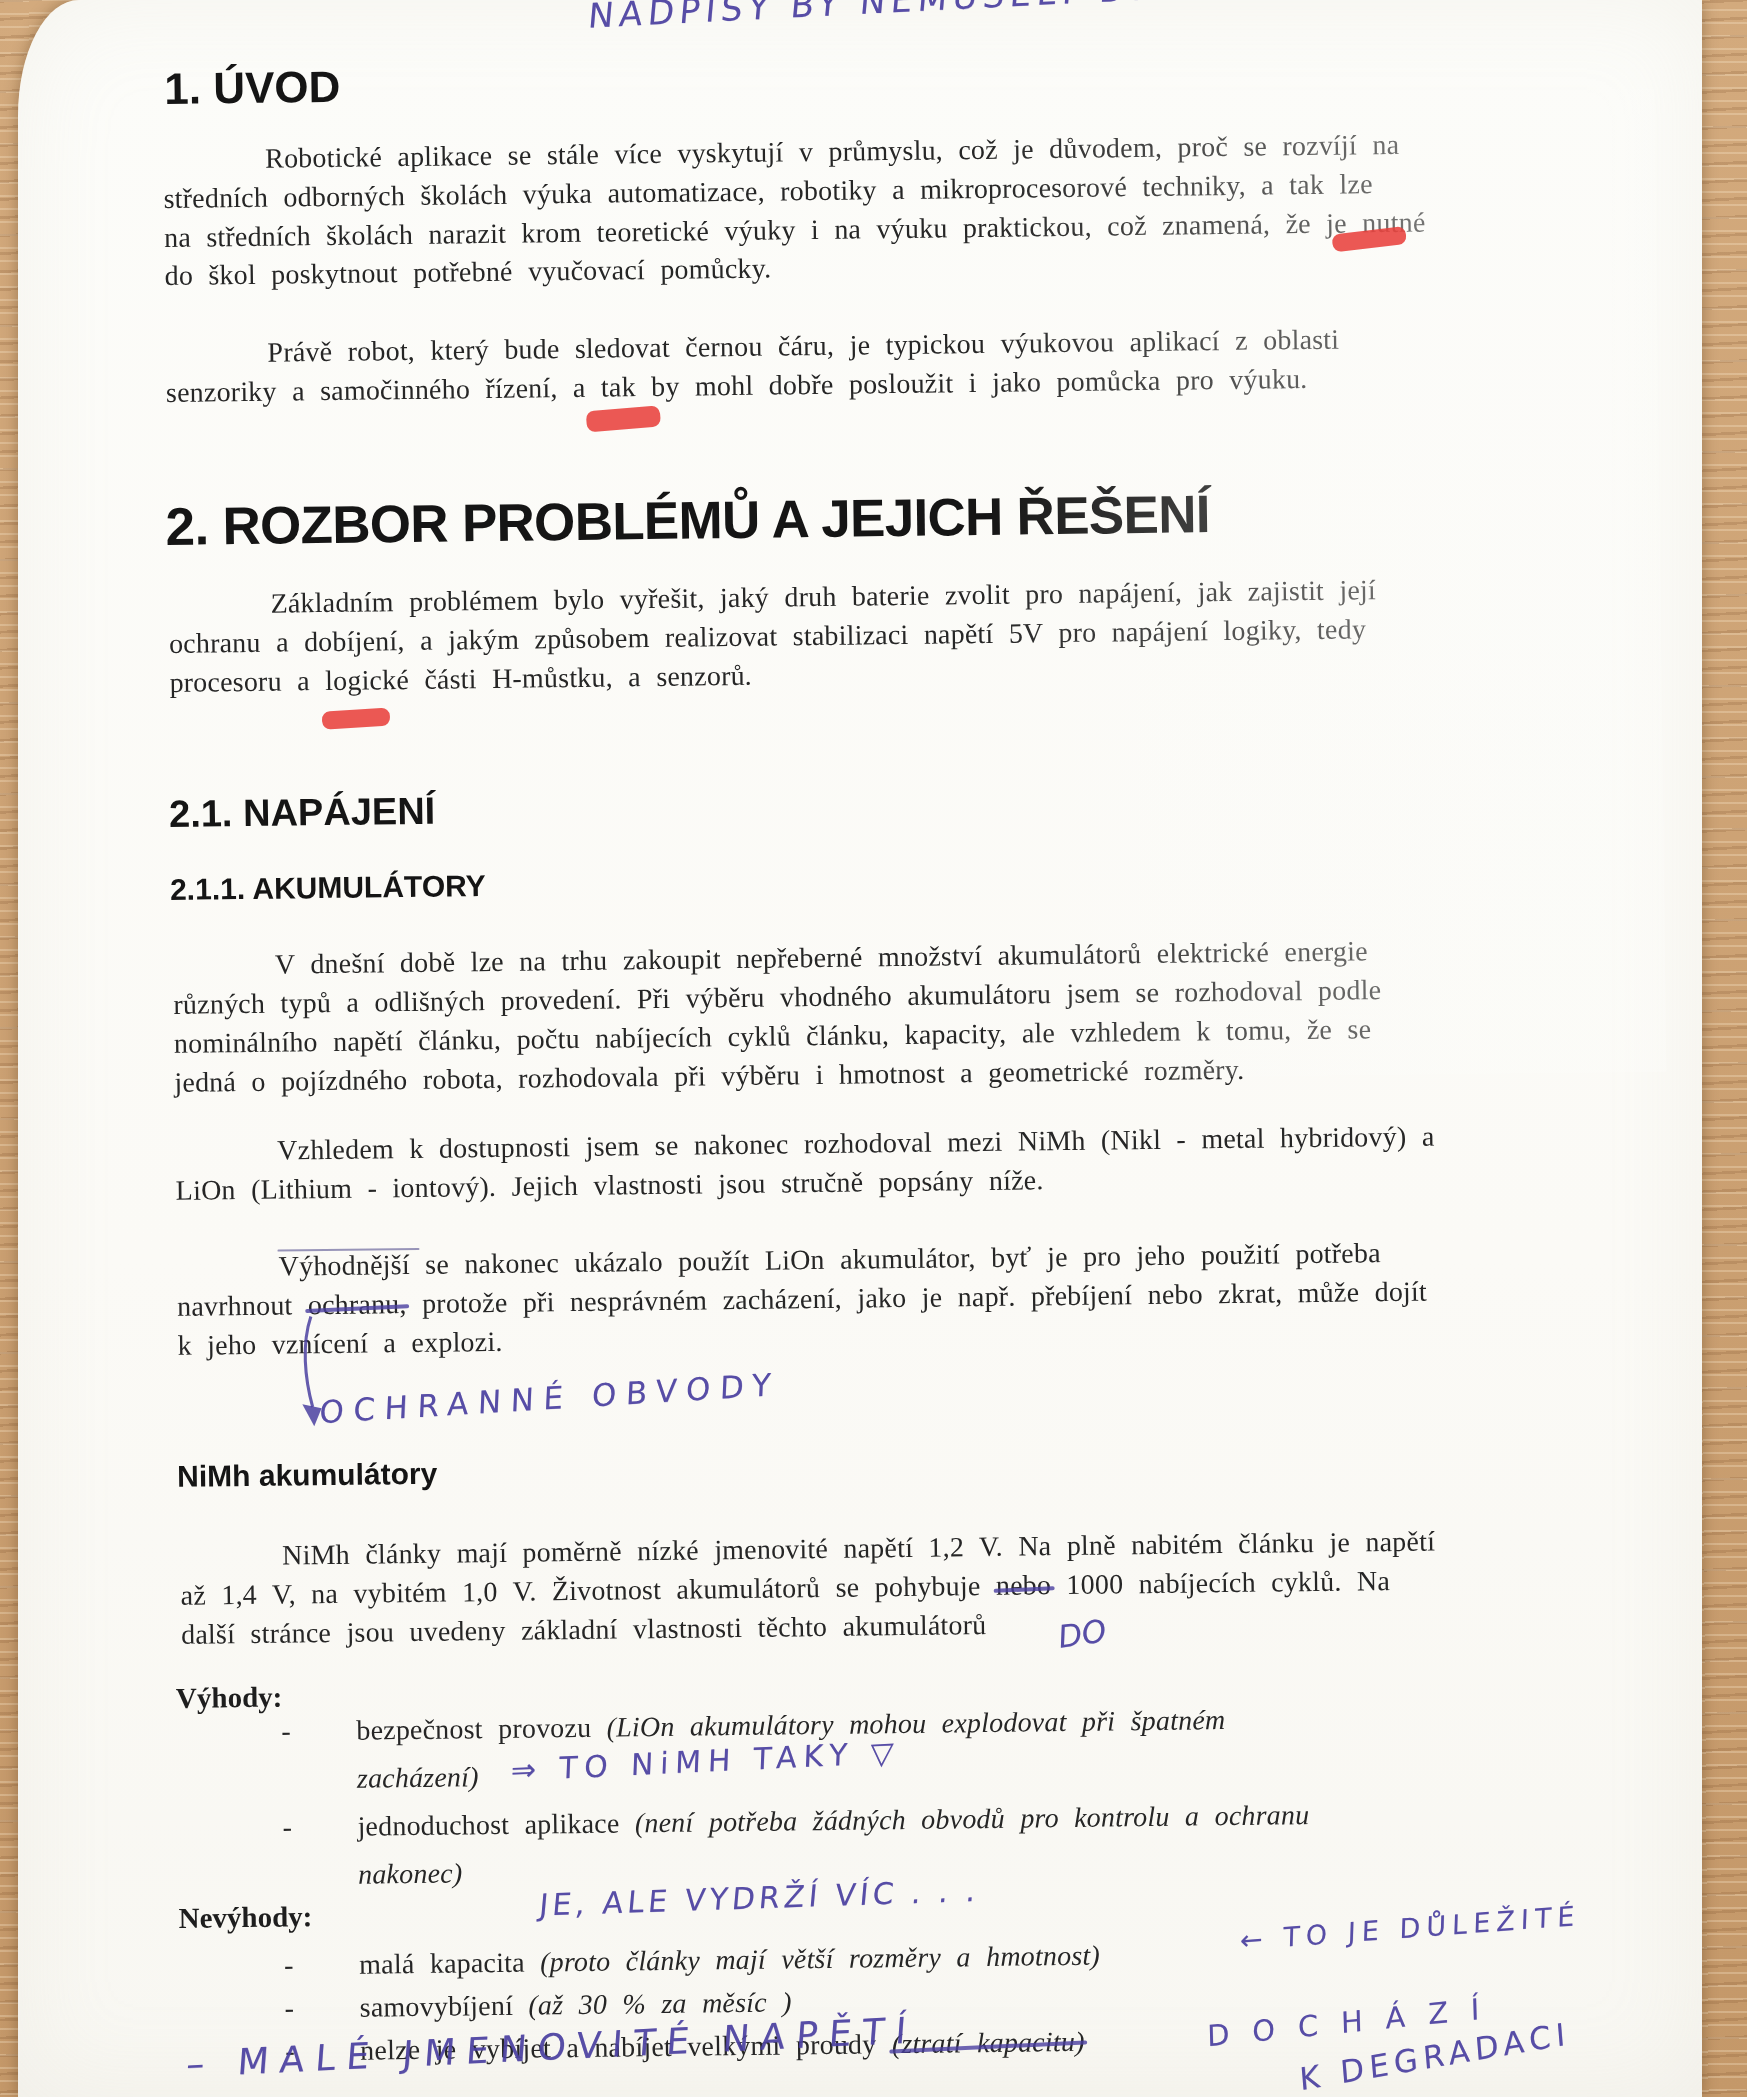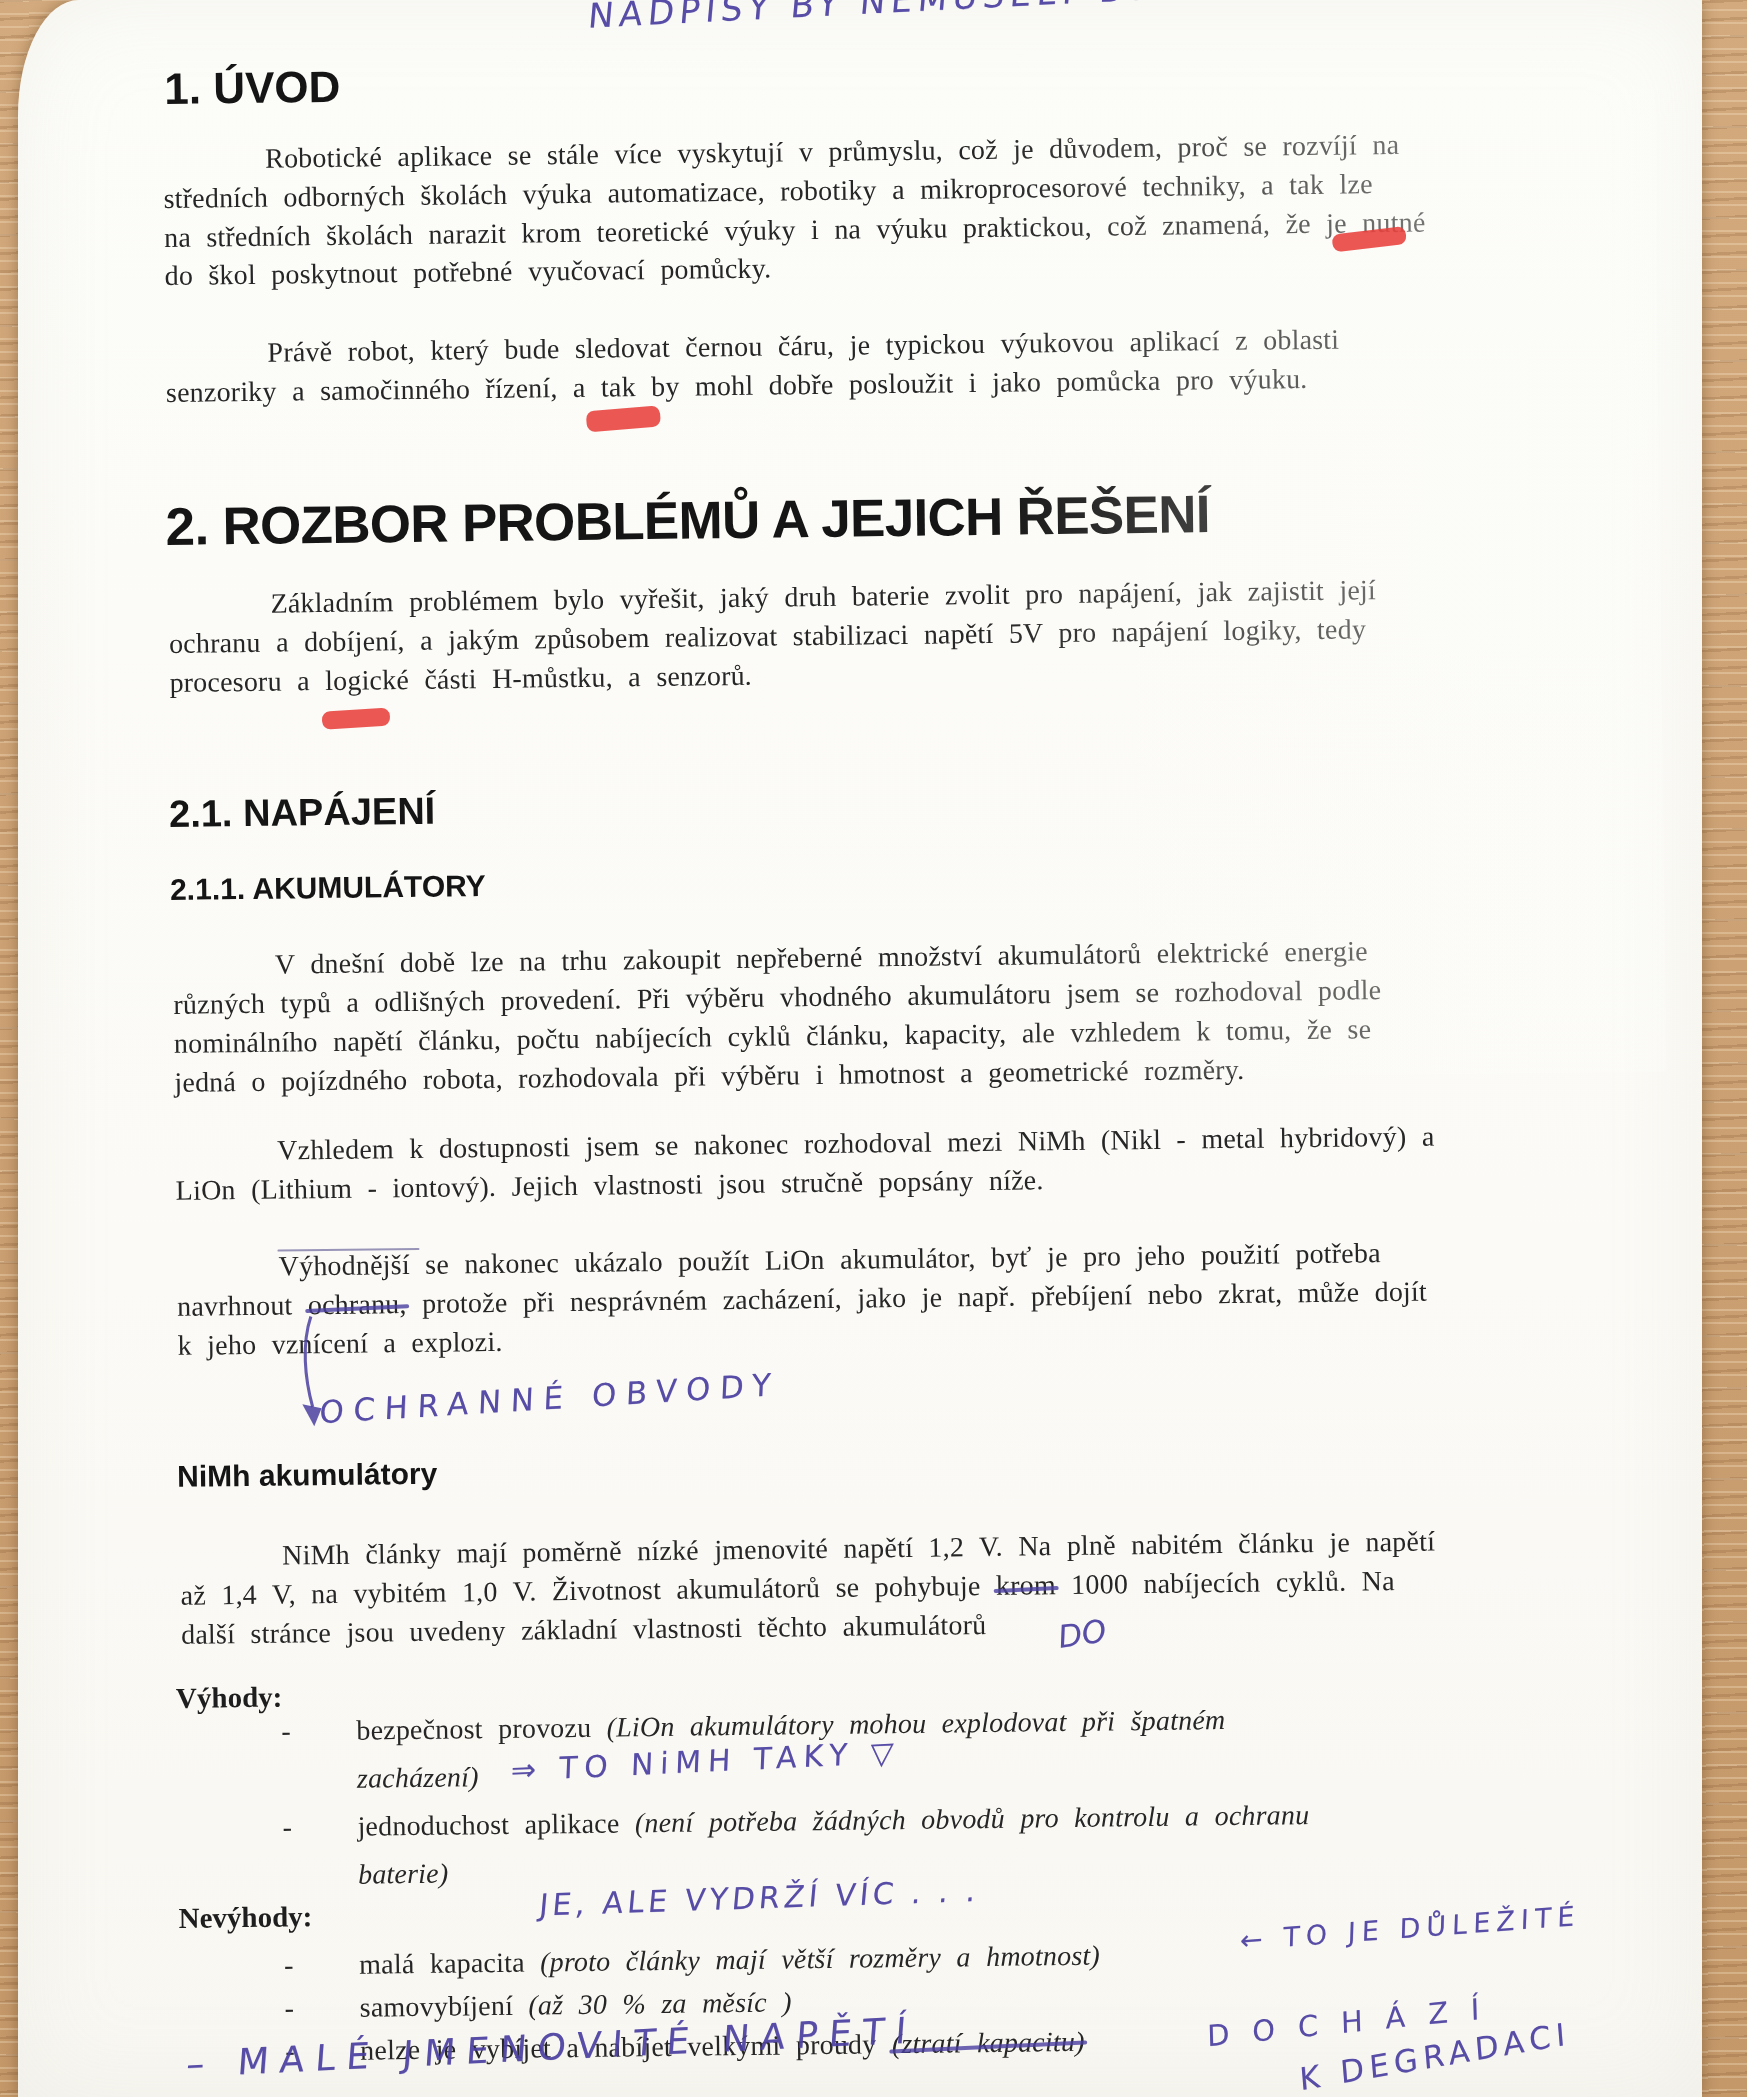--- a/index.html
+++ b/index.html
@@ -86,33 +86,33 @@
       <span class="overline-blue">Výhodnější</span><span> se nakonec ukázalo použít LiOn akumulátor, byť je pro jeho použití potřeba</span>
     </div>
     <div class="pline" style="left:174px;top:1292px;">
       <span>navrhnout </span><span class="strike-blue">ochranu,</span><span> protože při nesprávném zacházení, jako je např. přebíjení nebo zkrat, může dojít</span>
     </div>
     <div class="pline" style="left:174px;top:1331px;">k jeho vznícení a explozi.</div>
 
     <div class="hsans" style="left:172px;top:1462px;font-size:30px;">NiMh akumulátory</div>
     <div class="pline indent" style="left:174px;top:1542px;">NiMh články mají poměrně nízké jmenovité napětí 1,2 V. Na plně nabitém článku je napětí</div>
     <div class="pline" style="left:174px;top:1581px;">
-      <span>až 1,4 V, na vybitém 1,0 V. Životnost akumulátorů se pohybuje </span><span class="strike-blue">krom</span><span> 1000 nabíjecích cyklů. Na</span>
+      <span>až 1,4 V, na vybitém 1,0 V. Životnost akumulátorů se pohybuje </span><span class="strike-blue">nebo</span><span> 1000 nabíjecích cyklů. Na</span>
     </div>
     <div class="pline" style="left:174px;top:1620px;">další stránce jsou uvedeny základní vlastnosti těchto akumulátorů</div>
 
     <div class="hserif" style="left:168px;top:1684px;">Výhody:</div>
     <div class="pline" style="left:273px;top:1718px;">
       <span class="dash">-</span><span>bezpečnost provozu </span><span class="it">(LiOn akumulátory mohou explodovat při špatném</span>
     </div>
     <div class="pline it" style="left:348px;top:1766px;">zacházení)</div>
     <div class="pline" style="left:273px;top:1814px;">
       <span class="dash">-</span><span>jednoduchost aplikace </span><span class="it">(není potřeba žádných obvodů pro kontrolu a ochranu</span>
     </div>
-    <div class="pline it" style="left:348px;top:1862px;">baterie)</div>
+    <div class="pline it" style="left:348px;top:1862px;">nakonec)</div>
 
     <div class="hserif" style="left:168px;top:1904px;">Nevýhody:</div>
     <div class="pline" style="left:273px;top:1952px;">
       <span class="dash">-</span><span>malá kapacita </span><span class="it">(proto články mají větší rozměry a hmotnost)</span>
     </div>
     <div class="pline" style="left:273px;top:1995px;">
       <span class="dash">-</span><span>samovybíjení </span><span class="it">(až 30 % za měsíc )</span>
     </div>
     <div class="pline" style="left:273px;top:2038px;">
       <span class="dash">-</span><span>nelze je vybíjet a nabíjet velkými proudy </span><span class="it strike-blue">(ztratí kapacitu)</span>

